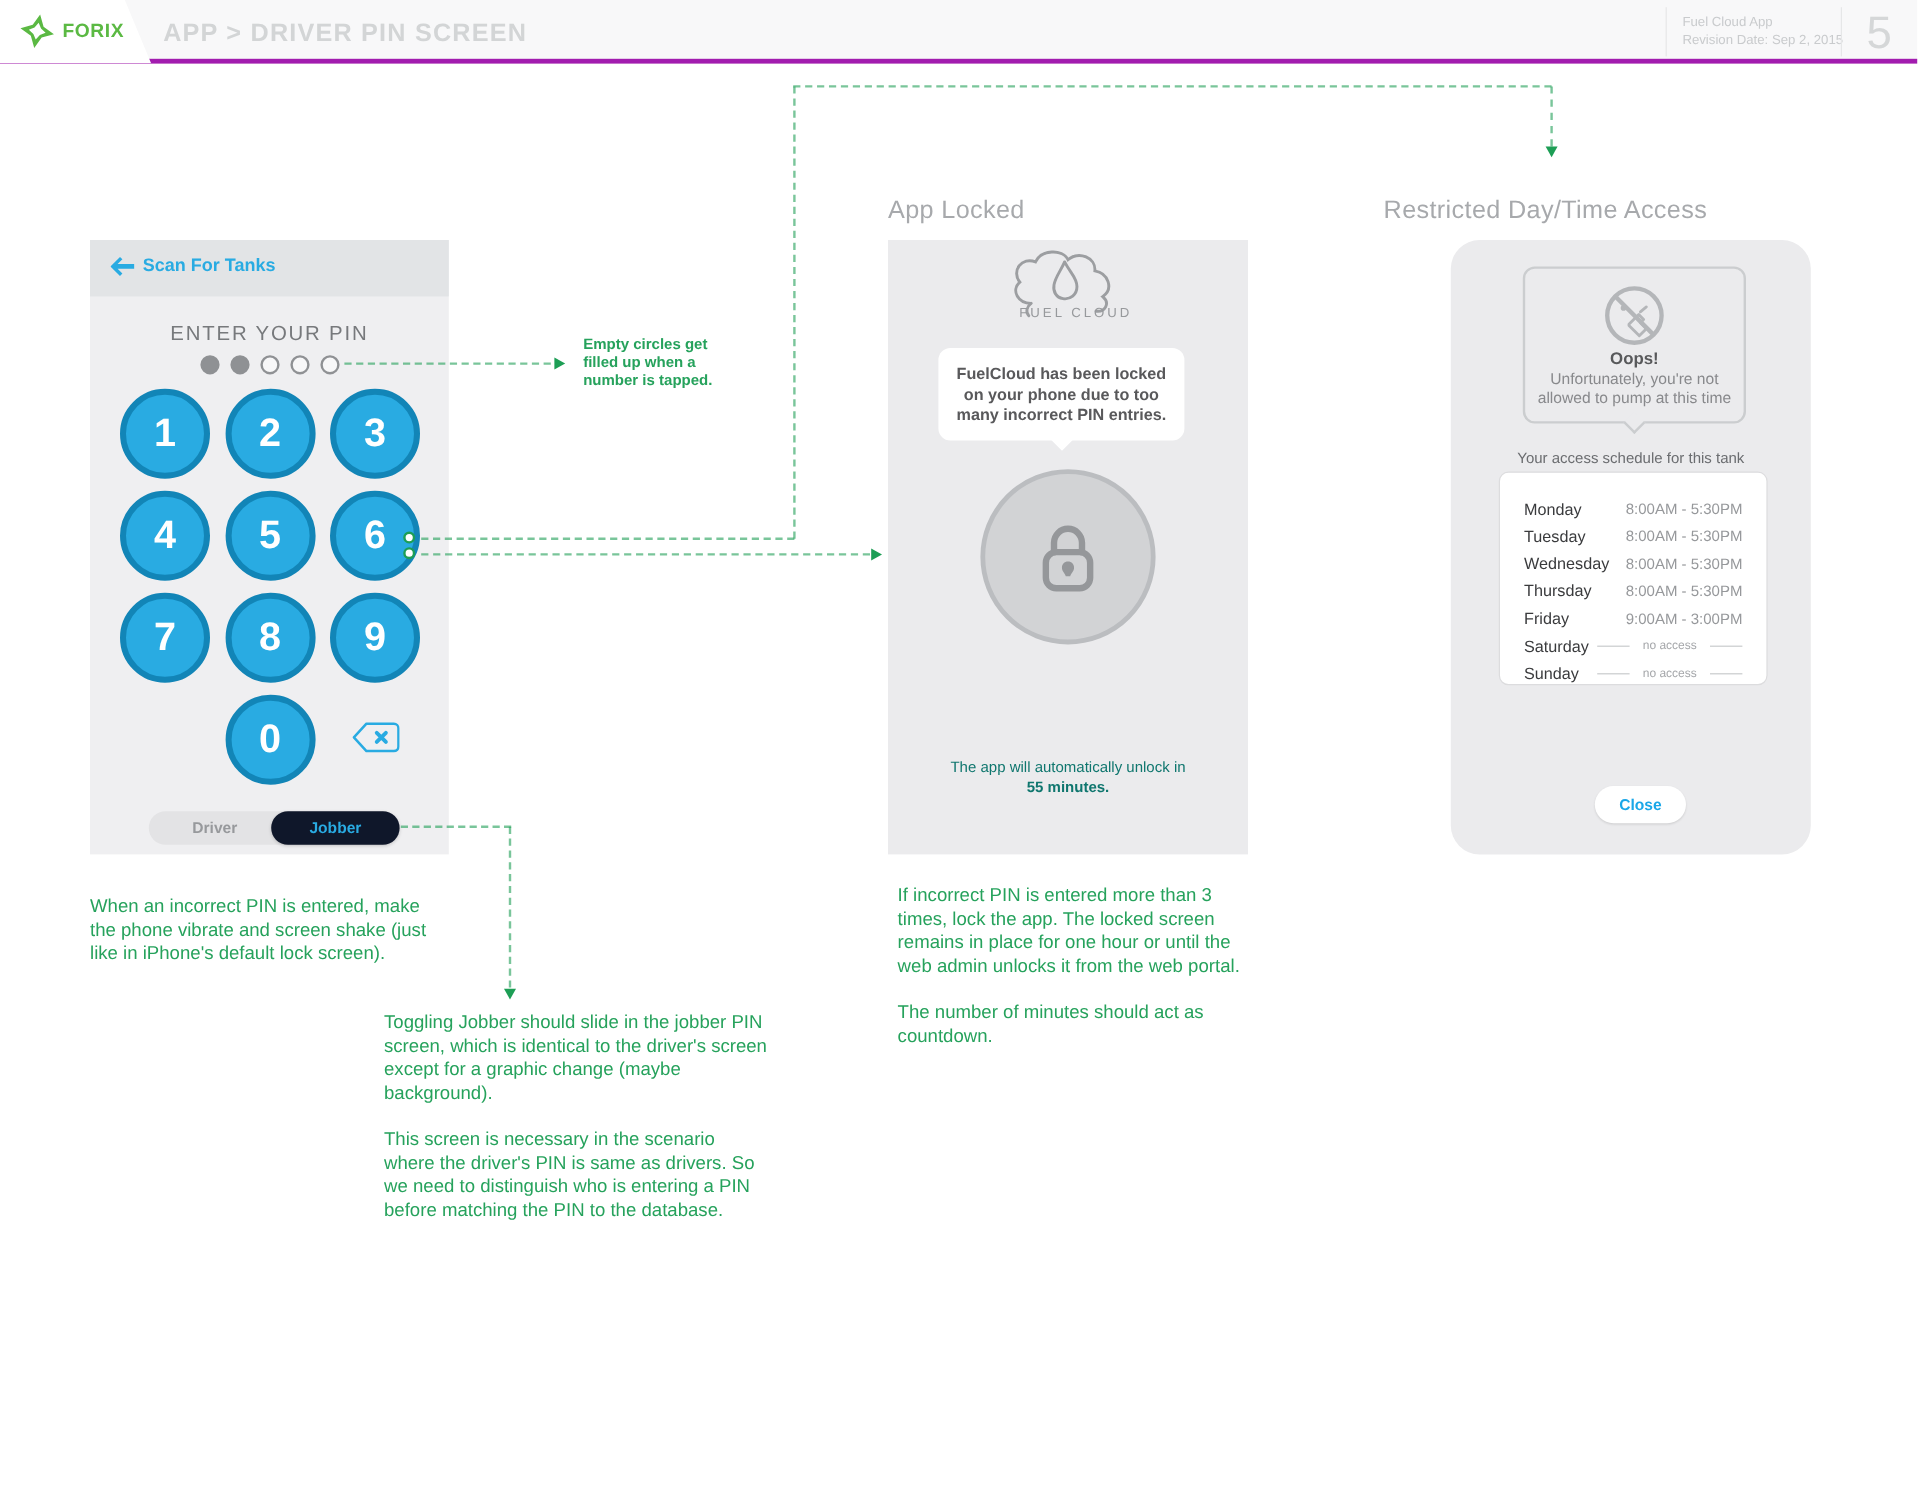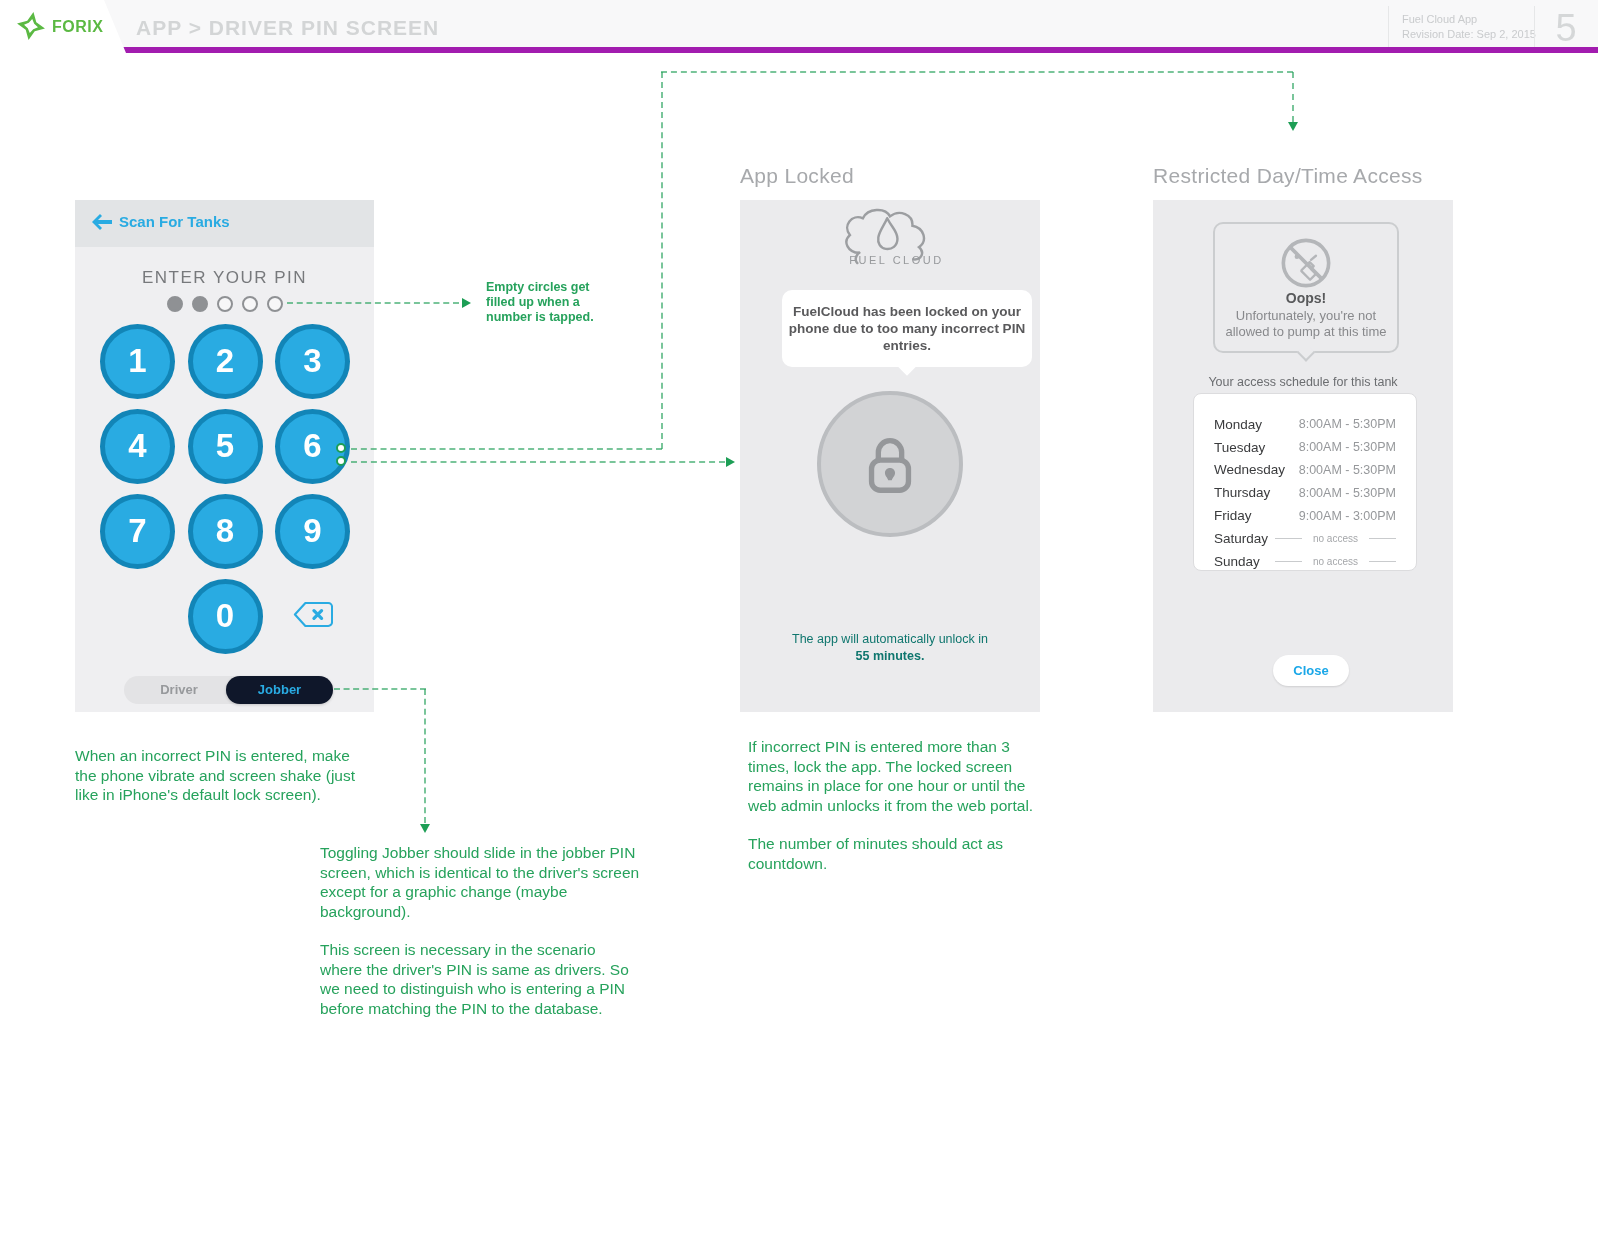--- a/index.html
+++ b/index.html
@@ -1,21 +1,21 @@
 <!DOCTYPE html>
 <html><head>
 <meta charset="utf-8">
 <style>
   * { margin:0; padding:0; box-sizing:border-box; }
   html,body { background:#fff; }
   body { font-family:"Liberation Sans", sans-serif; }
   .page { position:relative; width:1598px; height:1247px; background:#fff; overflow:hidden; }
 
   
-  .hdr { position:absolute; left:0; top:0; width:1598px; height:53px; background:#f8f8f9; border-bottom:6px solid #a21caf; }
+  .hdr { position:absolute; left:0; top:0; width:1598px; height:53px; background:#f8f8f9; border-bottom:4px solid #a21caf; }
   .logo-chip { position:absolute; left:0; top:0; width:132px; height:53px; background:#fff;
                clip-path:polygon(0 0, 104px 0, 126px 53px, 0 53px); }
   .logo-star { position:absolute; left:16px; top:11px; width:30px; height:30px; }
   .logo-text { position:absolute; left:52px; top:0; height:53px; line-height:53px; font-size:16px; font-weight:bold; color:#5bb943; letter-spacing:.5px; }
   .breadcrumb { position:absolute; left:136px; top:0; height:53px; line-height:55px; font-size:21px; color:#d3d5d6; letter-spacing:1px; font-weight:bold; }
   .hdr-div { position:absolute; top:6px; width:1px; height:41px; background:#e6e7e8; }
   .hdr-meta { position:absolute; left:1402px; top:12px; font-size:11px; line-height:15px; color:#c9cbcd; }
   .hdr-page { position:absolute; left:1534px; top:0; width:64px; height:53px; line-height:56px; text-align:center; font-size:38px; color:#d5d7d8; }
 
   
@@ -35,31 +35,31 @@
   .backspace { position:absolute; left:218px; top:401px; width:40px; height:27px; cursor:pointer; }
   .toggle { position:absolute; left:49px; top:476px; width:209px; height:28px; background:#e3e3e5; border-radius:14px; }
   .toggle-seg { position:absolute; top:0; height:28px; line-height:28px; text-align:center; font-size:13px; font-weight:bold; cursor:pointer; }
   .toggle-driver { left:0; width:110px; color:#97999c; }
   .toggle-jobber { left:102px; width:107px; background:#0f172a; border-radius:14px; color:#29abe2; box-shadow:0 1px 3px rgba(0,0,0,.18); }
 
   
   .locked-panel { left:740px; background:#ebebed; }
   .cloud-wrap { position:absolute; left:0; top:6px; width:100%; text-align:center; }
   .cloud-label { margin-top:-16px; font-size:11px; letter-spacing:2.5px; color:#97999c;padding-left:13px; }
-  .bubble { position:absolute; left:42px; top:90px; width:250px; height:77px; background:#fff; border-radius:10px;
+  .bubble { position:absolute; left:42px; top:90px; width:205px; height:77px; background:#fff; border-radius:10px;
             display:flex; align-items:center; justify-content:center; padding:8px 6px; text-align:center;
             font-size:13.5px; font-weight:bold; color:#59595b; line-height:17px; }
   .bubble:after { content:""; position:absolute; left:50%; bottom:-6px; width:13px; height:13px; background:#fff; transform:translateX(-50%) rotate(45deg); }
   .lock-circle { position:absolute; left:77px; top:191px; width:146px; height:146px; border-radius:50%; background:#d2d3d5; border:4px solid #bbbdc0;
                  display:flex; align-items:center; justify-content:center; }
   .unlock-txt { position:absolute; left:0; top:431px; width:100%; text-align:center; font-size:12.5px; color:#0f766e; line-height:17px; }
   .unlock-txt b { display:block; }
 
   
-  .restricted-panel { left:1153px; background:#ebebed; }
+  .restricted-panel { left:1209px; background:#ebebed;border-radius:24px; }
   .obubble { position:absolute; left:60px; top:22px; width:186px; height:131px; border:2px solid #cbcdcf; border-radius:10px; text-align:center; }
   .obubble .tail { position:absolute; left:50%; bottom:-8px; width:13px; height:13px; background:#ebebed;
                    border-right:2px solid #cbcdcf; border-bottom:2px solid #cbcdcf; transform:translateX(-50%) rotate(45deg); }
   .oops-title { margin-top:66px; font-size:14px; font-weight:bold; color:#58595b; }
   .oops-body { margin-top:2px; font-size:13px; color:#88898c; line-height:16px; padding:0 10px; }
   .nopump { position:absolute; left:50%; top:10px; transform:translateX(-50%); }
   .sched-caption { position:absolute; left:0; top:175px; width:100%; text-align:center; font-size:12.5px; color:#6b6d70; }
   .sched-table { position:absolute; left:40px; top:193px; width:224px; height:178px; background:#fff; border:1px solid #dcdcde; border-radius:8px; padding:19px 0; }
   .sched-row { display:flex; justify-content:space-between; align-items:center; height:22.8px; padding:0 20px; }
   .sched-day { font-size:13.5px; color:#3a3b3d; }

